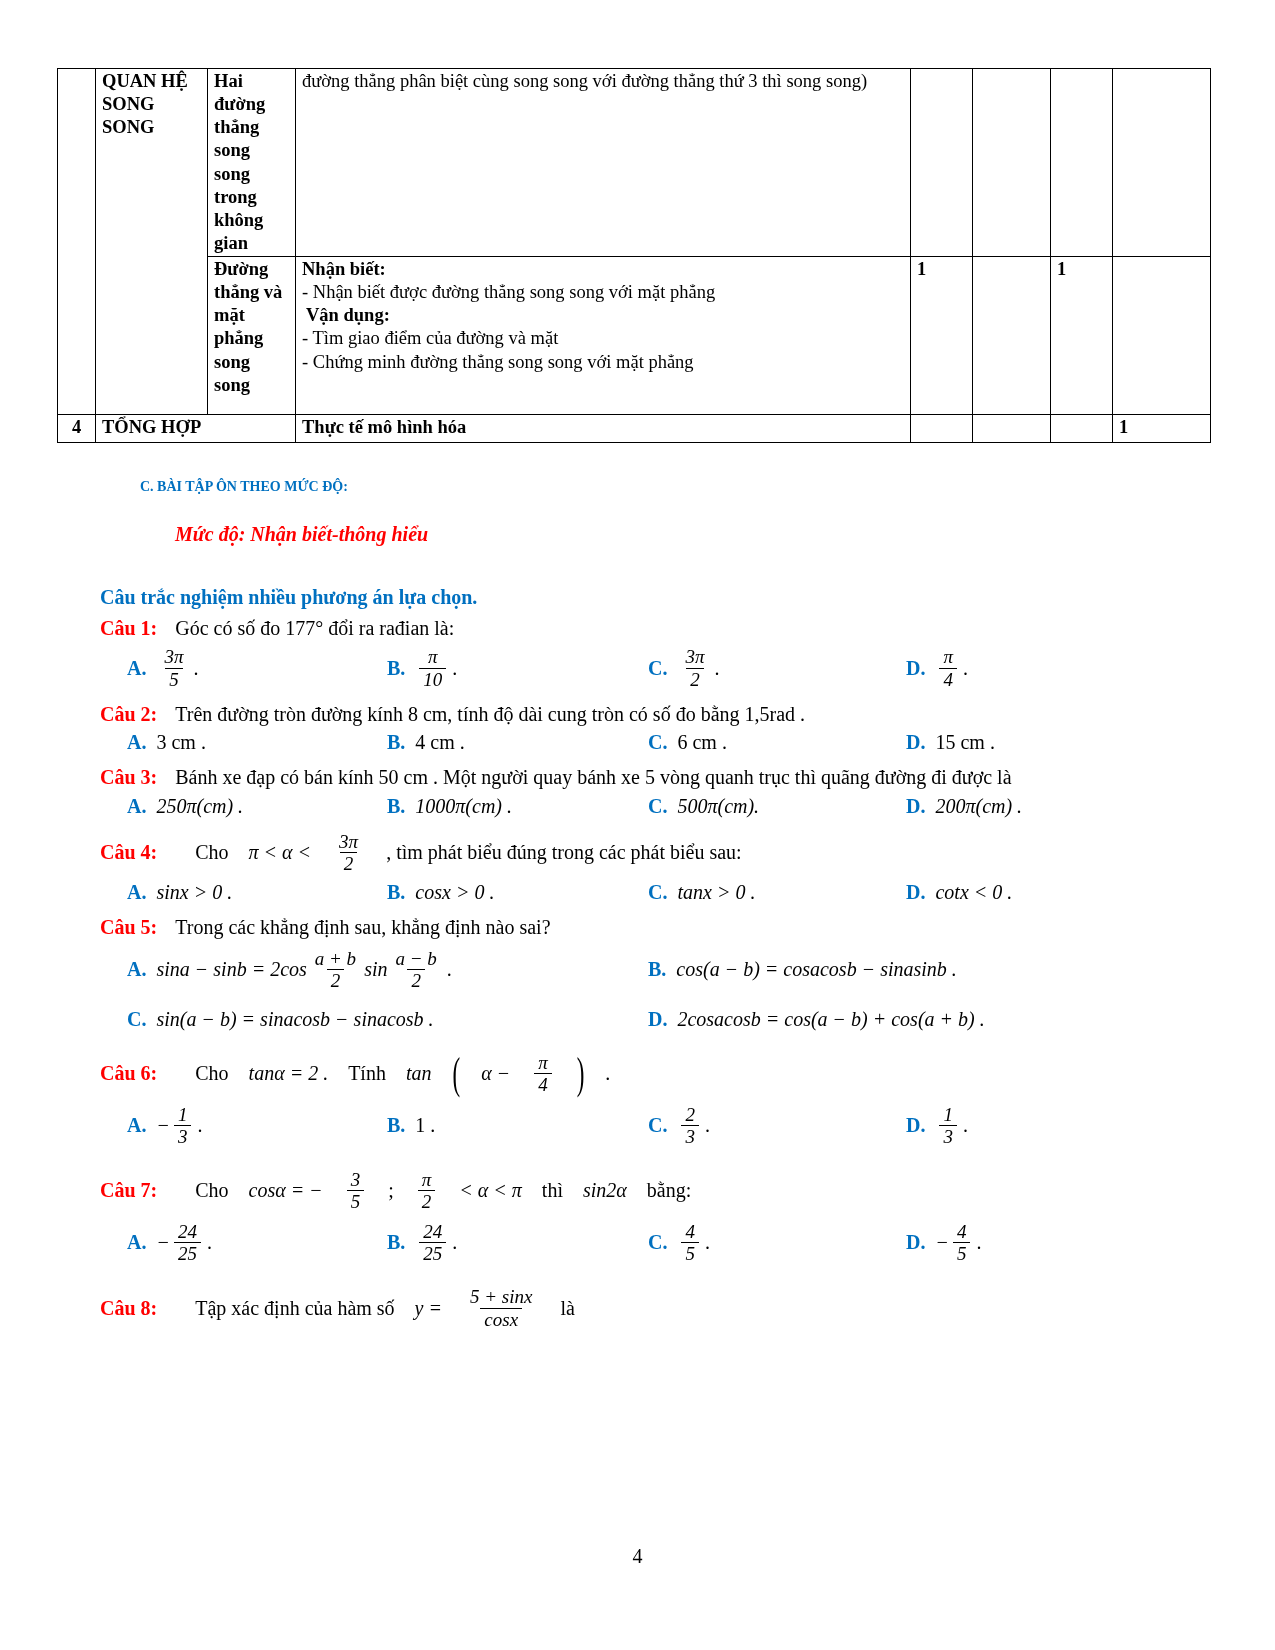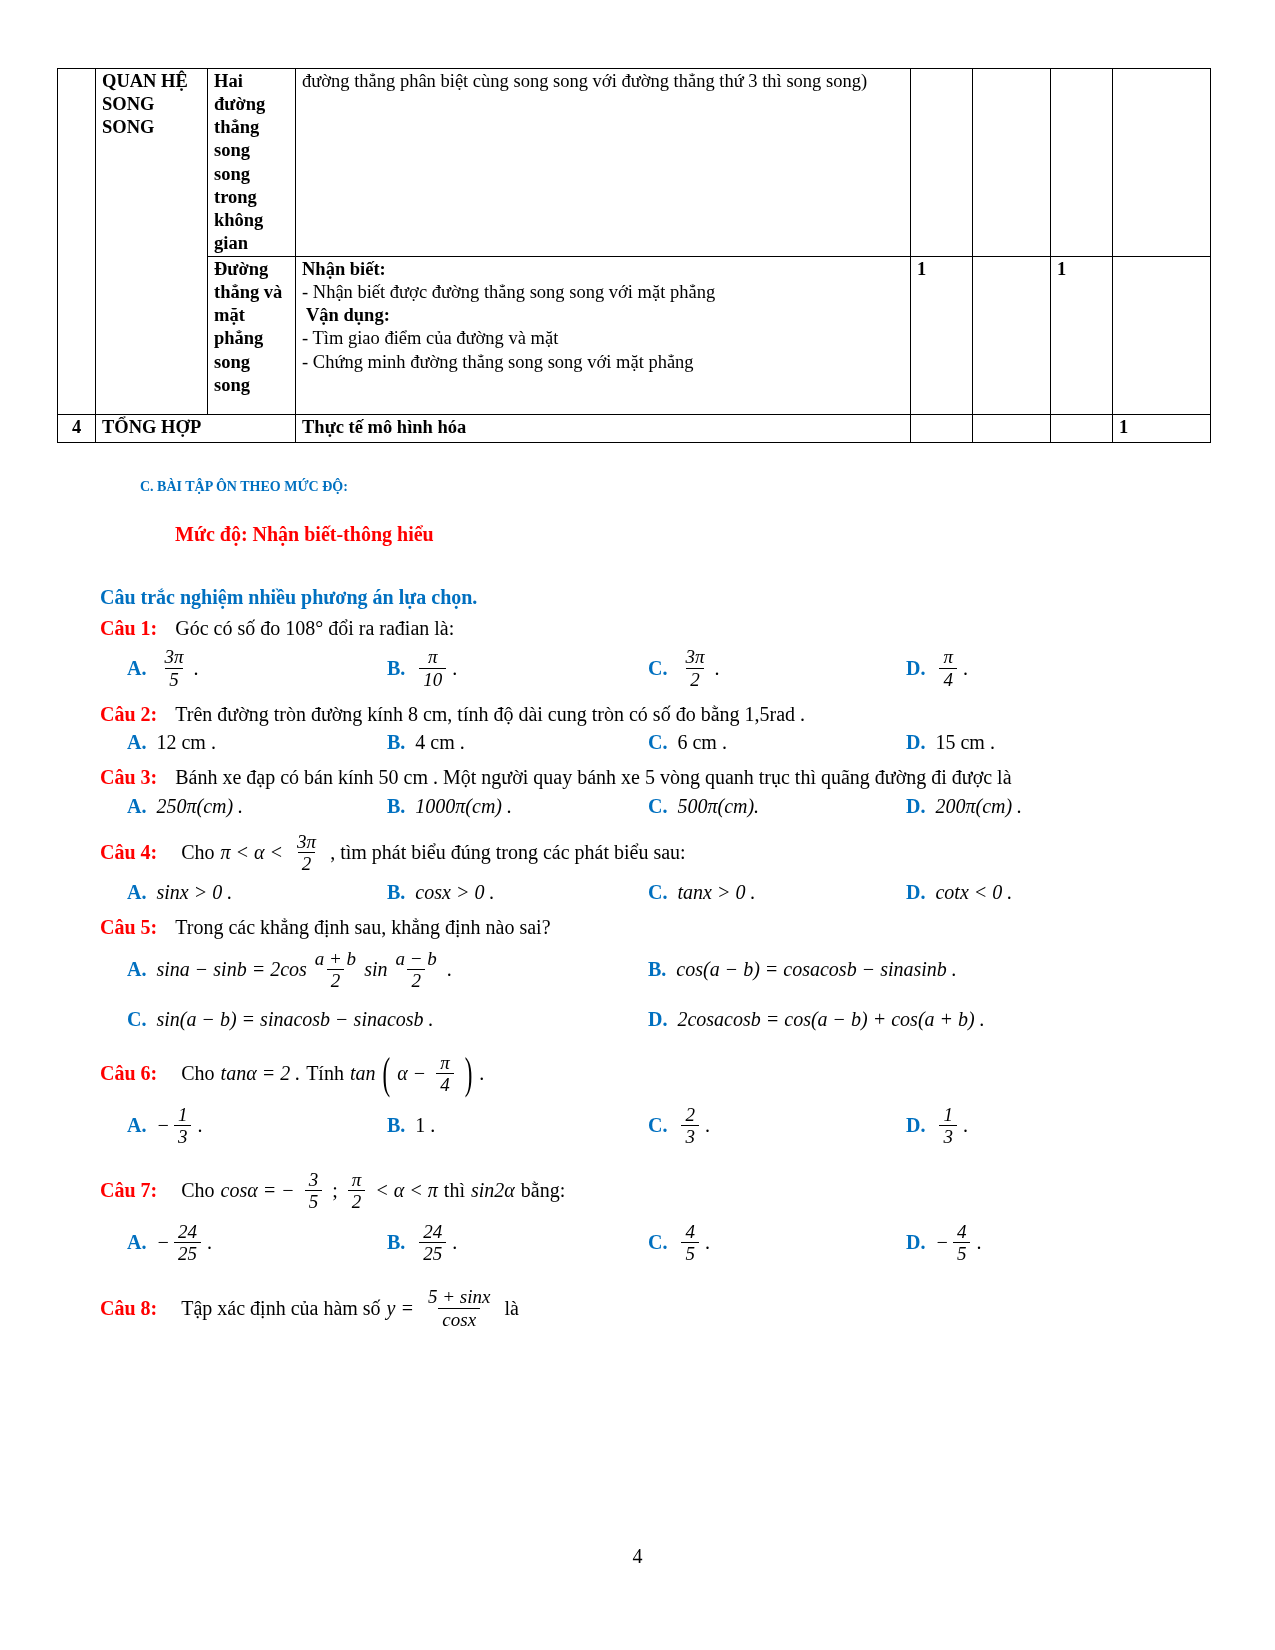--- a/index.html
+++ b/index.html
@@ -18,25 +18,25 @@
     padding:1px 6px;line-height:1.25;word-wrap:break-word;
   }
   .matrix .b{font-weight:bold}
   .matrix tr.r1{height:186px}
   .matrix tr.r2{height:158px}
   .matrix tr.r3{height:28px}
   .matrix td.tc{text-align:center}
   .matrix .vd{padding-left:4px}
   
   .h-section{margin:36px 0 0 140px;font-size:14px;font-weight:bold;color:#0070C0}
-  .h-level{margin:28px 0 0 175px;font-size:20px;font-weight:bold;color:#FF0000}
+  .h-level{margin:28px 0 0 175px;font-size:20px;font-weight:bold;font-style:italic;color:#FF0000}
   .h-sub{margin:40px 0 6px 100px;font-size:20px;font-weight:bold;color:#0070C0}
   
   .qp{margin:6px 135px 2px 100px;font-size:20px;line-height:1.32}
-  .qflex{display:flex;align-items:center;gap:6px;margin:8px 65px 2px 100px;font-size:20px;flex-wrap:wrap}
+  .qflex{display:flex;align-items:center;gap:20px;margin:8px 65px 2px 100px;font-size:20px;flex-wrap:wrap}
   .qgap{margin-top:16px}
   .qlabel{color:#FF0000;font-weight:bold;margin-right:18px}
   .mi{font-style:italic}
   
   .opts{display:grid;grid-template-columns:260px 261px 258px 1fr;margin:2px 0 8px 127px;font-size:20px;align-items:center}
   .opts2{display:grid;grid-template-columns:521px 1fr;row-gap:12px;margin:4px 0 10px 127px;font-size:20px;align-items:center}
   .opt{display:flex;align-items:center;min-height:27px;flex-wrap:wrap}
   .olet{color:#0070C0;font-weight:bold;margin-right:10px}
   .odot{margin-left:2px}
   
@@ -96,21 +96,21 @@
     <td></td>
     <td class="b">1</td>
   </tr>
 </tbody>
   </table>
 
 <div class="h-section">C. BÀI TẬP ÔN THEO MỨC ĐỘ:</div>
 <div class="h-level">Mức độ: Nhận biết-thông hiểu</div>
 <div class="h-sub">Câu trắc nghiệm nhiều phương án lựa chọn.</div>
 
-<div class="qp"><span class="qlabel">Câu 1:</span><span>Góc có số đo 108° đổi ra rađian là:</span></div>
+<div class="qp"><span class="qlabel">Câu 1:</span><span>Góc có số đo 177° đổi ra rađian là:</span></div>
 <div class="opts">
   <div class="opt">
     <span class="olet">A.</span>
     <span class="frac">
         <span class="fnum">3π</span>
         <span class="fden">5</span>
       </span>
     <span class="odot">.</span>
   </div>
   <div class="opt">
@@ -136,21 +136,21 @@
         <span class="fden">4</span>
       </span>
     <span class="odot">.</span>
   </div>
 </div>
 
 <div class="qp"><span class="qlabel">Câu 2:</span><span>Trên đường tròn đường kính 8 cm, tính độ dài cung tròn có số đo bằng 1,5rad .</span></div>
 <div class="opts">
   <div class="opt">
       <span class="olet">A.</span>
-      <span>12 cm .</span>
+      <span>3 cm .</span>
     </div>
   <div class="opt">
       <span class="olet">B.</span>
       <span>4 cm .</span>
     </div>
   <div class="opt">
       <span class="olet">C.</span>
       <span>6 cm .</span>
     </div>
   <div class="opt">

